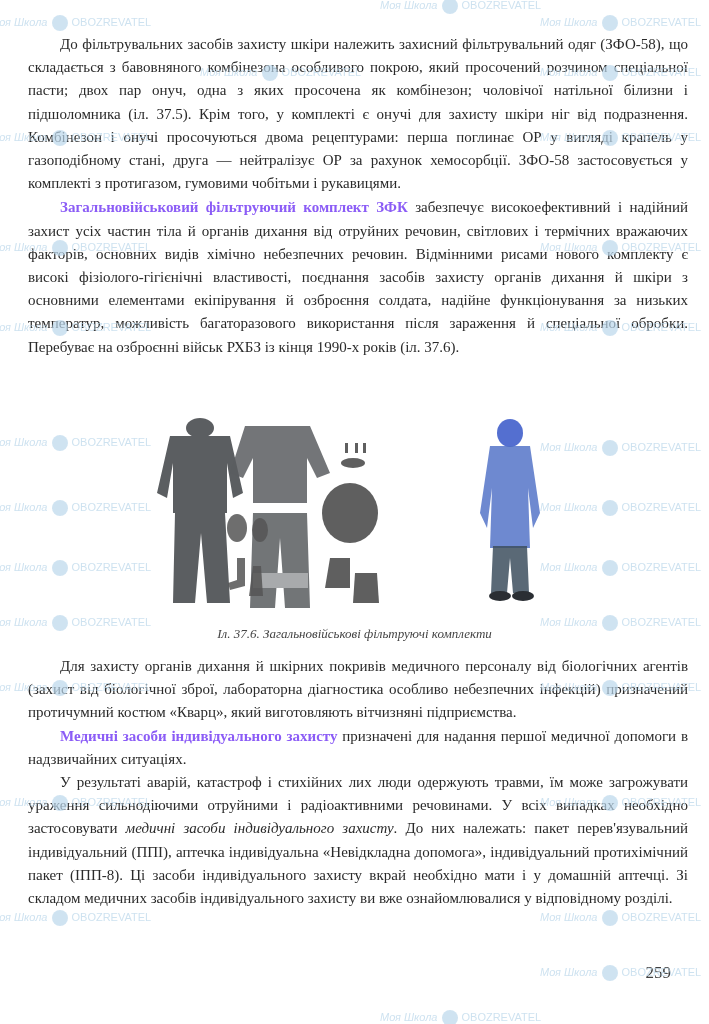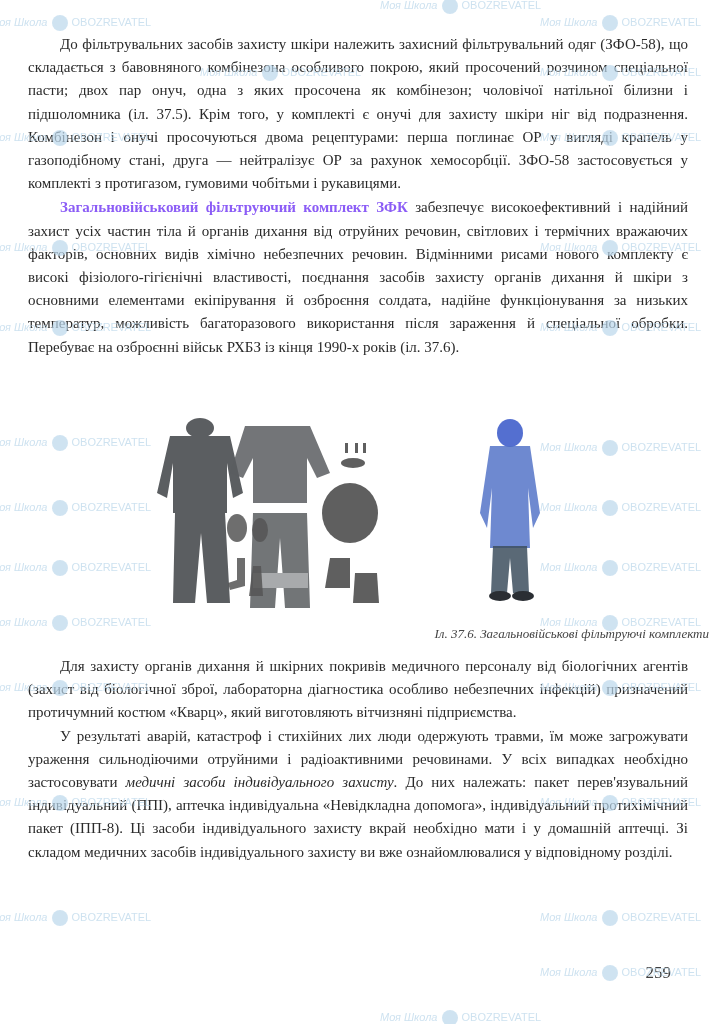--- a/index.html
+++ b/index.html
@@ -5,21 +5,21 @@
     html, body { margin: 0; padding: 0; background: #ffffff; }
     body { width: 709px; height: 1024px; position: relative; overflow: hidden; }
     .page { position: absolute; left: 0; top: 0; width: 709px; height: 1024px; }
     .text-block { position: absolute; left: 28px; width: 660px;
       font-family: "Liberation Serif", serif; font-size: 15px; line-height: 23.2px;
       color: #2a2a2a; text-align: justify; }
     .text-block p { margin: 0; text-indent: 32px; }
     .hl { color: #8b5cf6; font-weight: bold; }
     .it { font-style: italic; }
     .figure { position: absolute; left: 145px; top: 418px; width: 420px; height: 200px; }
-    .fig-caption { position: absolute; left: 0; width: 709px; top: 626px; text-align: right;
+    .fig-caption { position: absolute; left: 0; width: 709px; top: 626px; text-align: center;
       font-family: "Liberation Serif", serif; font-style: italic; font-size: 13px; color: #444; }
     .page-num { position: absolute; right: 38px; top: 963px; font-family: "Liberation Serif", serif;
       font-size: 17px; color: #404040; }
     .wm { position: absolute; font-family: "Liberation Sans", sans-serif; font-size: 11px;
       color: #b9d6ea; opacity: 0.7; white-space: nowrap; pointer-events: none; }
     .wm .logo { display: inline-block; width: 16px; height: 16px; border-radius: 50%;
       background: #bcd8ec; vertical-align: middle; margin: 0 4px; }
     .wm .a { font-style: italic; font-weight: normal; }
   </style>
 </head>
@@ -71,20 +71,21 @@
         <path d="M348 128 L382 128 L384 175 L368 175 L365 140 L362 175 L346 175 Z" fill="#3d4f5e" opacity="0.85"></path>
         <ellipse cx="355" cy="178" rx="11" ry="5" fill="#2a2e33"></ellipse>
         <ellipse cx="378" cy="178" rx="11" ry="5" fill="#2a2e33"></ellipse>
       </g>
     </svg>
   </div>
   <div class="fig-caption">Іл. 37.6. Загальновійськові фільтруючі комплекти</div>
 
   <div class="text-block" style="top:655px;">
     <p>Для захисту органів дихання й шкірних покривів медичного персоналу від біологічних агентів (захист від біологічної зброї, лабораторна діагностика особливо небезпечних інфекцій) призначений протичумний костюм «Кварц», який виготовляють вітчизняні підприємства.</p>
+    <p><span class="hl">Медичні засоби індивідуального захисту</span><span> призначені для надання першої медичної допомоги в надзвичайних ситуаціях.</span></p>
     <p><span>У результаті аварій, катастроф і стихійних лих люди одержують травми, їм може загрожувати ураження сильнодіючими отруйними і радіоактивними речовинами. У всіх випадках необхідно застосовувати </span><span class="it">медичні засоби індивідуального захисту</span><span>. До них належать: пакет перев'язувальний індивідуальний (ППІ), аптечка індивідуальна «Невідкладна допомога», індивідуальний протихімічний пакет (ІПП-8). Ці засоби індивідуального захисту вкрай необхідно мати і у домашній аптечці. Зі складом медичних засобів індивідуального захисту ви вже ознайомлювалися у відповідному розділі.</span></p>
   </div>
 
   <div class="page-num">259</div>
 
   <div>
     <div class="wm" style="left:380px; top:-2px;"><span class="a">Моя Школа</span><span class="logo"></span><span>OBOZREVATEL</span></div>
     <div class="wm" style="left:-10px; top:15px;"><span class="a">Моя Школа</span><span class="logo"></span><span>OBOZREVATEL</span></div>
     <div class="wm" style="left:540px; top:15px;"><span class="a">Моя Школа</span><span class="logo"></span><span>OBOZREVATEL</span></div>
     <div class="wm" style="left:200px; top:65px;"><span class="a">Моя Школа</span><span class="logo"></span><span>OBOZREVATEL</span></div>

